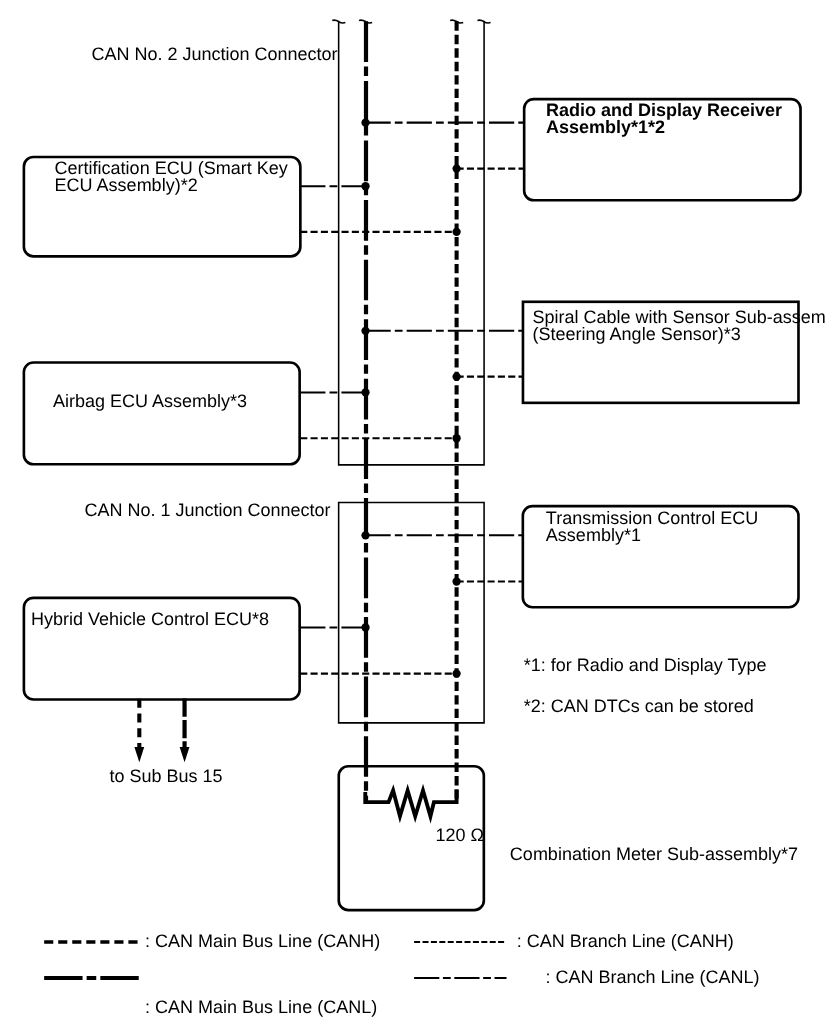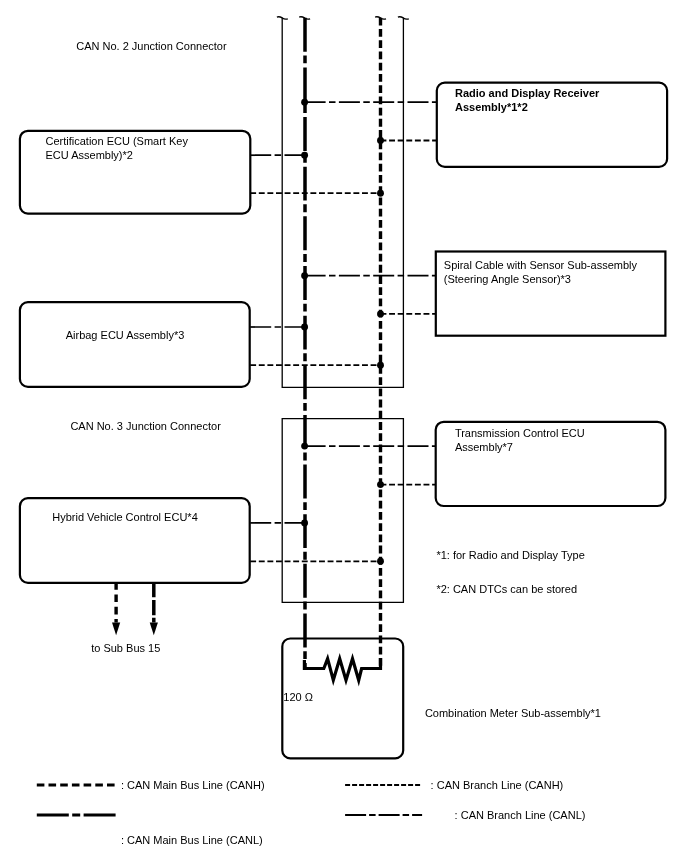--- a/index.html
+++ b/index.html
@@ -1,21 +1,21 @@
 <!DOCTYPE html>
 <html><head>
 <meta charset="utf-8">
 <title>CAN Bus Wiring Diagram</title>
 <style>
   html,body{margin:0;padding:0;background:#ffffff;}
   body{width:688px;height:852px;overflow:hidden;
        font-family:"Liberation Sans",sans-serif;color:#000;}
   #canvas{position:relative;width:688px;height:852px;}
   svg{position:absolute;left:0;top:0;}
-  .lbl{position:absolute;font-size:11px;line-height:14px;color:#000;white-space:pre;
+  .lbl{position:absolute;font-size:15px;line-height:14px;color:#000;white-space:pre;
        -webkit-font-smoothing:antialiased;}
 </style>
 </head>
 <body>
 
 <div id="canvas">
   <svg id="art" width="688" height="852" viewBox="0 0 688 852">
       <rect x="19.9" y="130.8" width="230.4" height="82.8" rx="8" ry="8" fill="#fff" stroke="#000" stroke-width="2.2"></rect>
       <rect x="19.9" y="302.1" width="229.8" height="84.8" rx="8" ry="8" fill="#fff" stroke="#000" stroke-width="2.2"></rect>
       <rect x="19.9" y="498.2" width="229.8" height="84.7" rx="8" ry="8" fill="#fff" stroke="#000" stroke-width="2.2"></rect>
@@ -61,31 +61,31 @@
       <line x1="153.8" y1="582" x2="153.8" y2="622.5" stroke="#000" stroke-width="3.5" stroke-dasharray="15.3 2.6"></line>
       <path d="M 149.70000000000002 622.5 L 157.9 622.5 L 153.8 635.3 Z" fill="#000"></path>
       <line x1="36.8" y1="785" x2="116.3" y2="785" stroke="#000" stroke-width="3" stroke-dasharray="7.6 4.1"></line>
       <line x1="36.8" y1="815" x2="116.3" y2="815" stroke="#000" stroke-width="3.2" stroke-dasharray="32 3.4 8 3.4"></line>
       <line x1="345.1" y1="785" x2="422.1" y2="785" stroke="#000" stroke-width="1.8" stroke-dasharray="5 2"></line>
       <line x1="345.1" y1="815" x2="422.1" y2="815" stroke="#000" stroke-width="1.8" stroke-dasharray="21 3 6.5 3"></line>
     </svg>
 <div class="lbl boxlbl" style="top: 133.9px; left: 45.5px;">Certification ECU (Smart Key
 ECU Assembly)*2</div>
     <div class="lbl boxlbl" style="top: 328px; left: 5px; width: 240px; text-align: center;">Airbag ECU Assembly*3</div>
-    <div class="lbl boxlbl" style="top: 509.9px; left: 5px; width: 240px; text-align: center;">Hybrid Vehicle Control ECU*4</div>
+    <div class="lbl boxlbl" style="top: 509.9px; left: 5px; width: 240px; text-align: center;">Hybrid Vehicle Control ECU*8</div>
     <div class="lbl boxlbl" style="top: 86.3px; left: 455px; font-weight: bold;">Radio and Display Receiver
 Assembly*1*2</div>
     <div class="lbl boxlbl" style="top: 257.8px; left: 443.8px;">Spiral Cable with Sensor Sub-assembly
 (Steering Angle Sensor)*3</div>
     <div class="lbl boxlbl" style="top: 426px; left: 454.9px;">Transmission Control ECU
-Assembly*7</div>
+Assembly*1</div>
     <div class="lbl" style="left: 120.9px; top: 778.1px;">: CAN Main Bus Line (CANH)</div>
     <div class="lbl" style="left: 120.9px; top: 833px;">: CAN Main Bus Line (CANL)</div>
     <div class="lbl" style="left: 430.6px; top: 778.1px;">: CAN Branch Line (CANH)</div>
     <div class="lbl" style="left: 430.6px; top: 808px; margin-left: 24px;">: CAN Branch Line (CANL)</div>
     <div class="lbl" style="left: 76.2px; top: 38.8px;">CAN No. 2 Junction Connector</div>
-    <div class="lbl" style="left: 70.4px; top: 419.4px;">CAN No. 3 Junction Connector</div>
+    <div class="lbl" style="left: 70.4px; top: 419.4px;">CAN No. 1 Junction Connector</div>
     <div class="lbl" style="left: 436.4px; top: 548px;">*1: for Radio and Display Type</div>
     <div class="lbl" style="left: 436.4px; top: 581.9px;">*2: CAN DTCs can be stored</div>
-    <div class="lbl" style="left: 283.3px; width: 120px; text-align: left; top: 689.5px;">120 Ω</div>
-    <div class="lbl" style="left: 424.9px; top: 706.1px;">Combination Meter Sub-assembly*1</div>
+    <div class="lbl" style="left: 283.3px; width: 120px; text-align: right; top: 689.5px;">120 Ω</div>
+    <div class="lbl" style="left: 424.9px; top: 706.1px;">Combination Meter Sub-assembly*7</div>
     <div class="lbl" style="left: 91.2px; top: 640.8px;">to Sub Bus 15</div>
   </div>
 
 </body></html>

